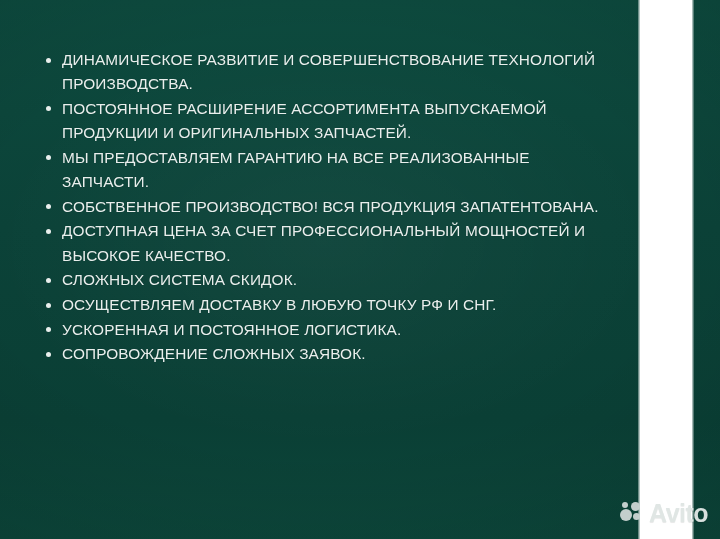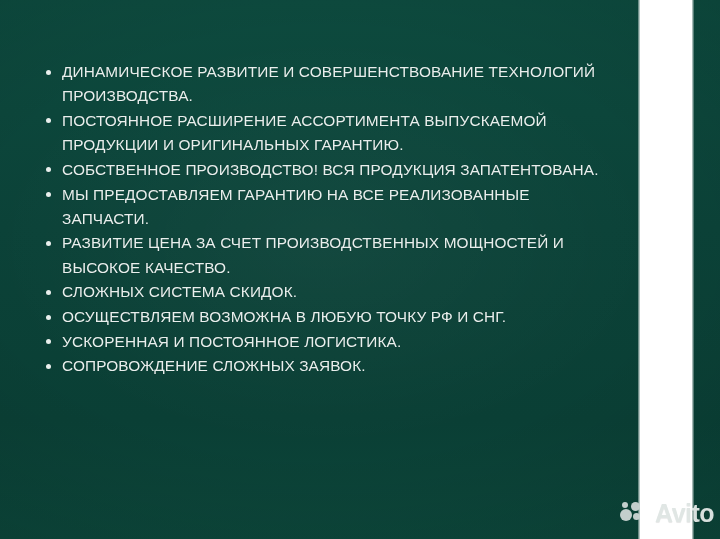--- a/index.html
+++ b/index.html
@@ -61,21 +61,21 @@
     left: 692px;
     width: 2px;
     height: 539px;
     background: linear-gradient(90deg, rgba(255,255,255,0.8), rgba(255,255,255,0.15));
   }
 
   
   .bullet-list {
     position: absolute;
     left: 40px;
-    top: 60px;
+    top: 48px;
     width: 570px;
     margin: 0;
     padding: 0;
     list-style: none;
   }
   .bullet-item {
     position: relative;
     padding-left: 22px;
     margin: 0 0 0.5px 0;
     color: #e9efed;
@@ -102,21 +102,21 @@
 
   
   .avito-wm {
     position: absolute;
     left: 620px;
     top: 498px;
     width: 94px;
     height: 30px;
     display: flex;
     align-items: center;
-    gap: 9px;
+    gap: 3px;
     opacity: 0.97;
   }
   .avito-dots {
     position: relative;
     width: 26px;
     height: 26px;
     flex: 0 0 auto;
   }
   .avito-dots i {
     position: absolute;
@@ -150,41 +150,41 @@
   <div class="white-stripe"></div>
   <div class="white-stripe-edgeR"></div>
 
   <ul class="bullet-list" id="bullet-list">
       <li class="bullet-item">
         <span class="bullet-dot"></span>
         <span class="bullet-text">ДИНАМИЧЕСКОЕ РАЗВИТИЕ И СОВЕРШЕНСТВОВАНИЕ ТЕХНОЛОГИЙ ПРОИЗВОДСТВА.</span>
       </li>
       <li class="bullet-item">
         <span class="bullet-dot"></span>
-        <span class="bullet-text">ПОСТОЯННОЕ РАСШИРЕНИЕ АССОРТИМЕНТА ВЫПУСКАЕМОЙ ПРОДУКЦИИ И ОРИГИНАЛЬНЫХ ГАРАНТИЮ.</span>
+        <span class="bullet-text">ПОСТОЯННОЕ РАСШИРЕНИЕ АССОРТИМЕНТА ВЫПУСКАЕМОЙ ПРОДУКЦИИ И ОРИГИНАЛЬНЫХ ЗАПЧАСТЕЙ.</span>
+      </li>
+      <li class="bullet-item">
+        <span class="bullet-dot"></span>
+        <span class="bullet-text">МЫ ПРЕДОСТАВЛЯЕМ ГАРАНТИЮ НА ВСЕ РЕАЛИЗОВАННЫЕ ЗАПЧАСТИ.</span>
       </li>
       <li class="bullet-item">
         <span class="bullet-dot"></span>
         <span class="bullet-text">СОБСТВЕННОЕ ПРОИЗВОДСТВО! ВСЯ ПРОДУКЦИЯ ЗАПАТЕНТОВАНА.</span>
       </li>
       <li class="bullet-item">
         <span class="bullet-dot"></span>
-        <span class="bullet-text">МЫ ПРЕДОСТАВЛЯЕМ ГАРАНТИЮ НА ВСЕ РЕАЛИЗОВАННЫЕ ЗАПЧАСТИ.</span>
-      </li>
-      <li class="bullet-item">
-        <span class="bullet-dot"></span>
-        <span class="bullet-text">РАЗВИТИЕ ЦЕНА ЗА СЧЕТ ПРОИЗВОДСТВЕННЫХ МОЩНОСТЕЙ И ВЫСОКОЕ КАЧЕСТВО.</span>
+        <span class="bullet-text">ДОСТУПНАЯ ЦЕНА ЗА СЧЕТ ПРОФЕССИОНАЛЬНЫЙ МОЩНОСТЕЙ И ВЫСОКОЕ КАЧЕСТВО.</span>
       </li>
       <li class="bullet-item">
         <span class="bullet-dot"></span>
         <span class="bullet-text">СЛОЖНЫХ СИСТЕМА СКИДОК.</span>
       </li>
       <li class="bullet-item">
         <span class="bullet-dot"></span>
-        <span class="bullet-text">ОСУЩЕСТВЛЯЕМ ВОЗМОЖНА В ЛЮБУЮ ТОЧКУ РФ И СНГ.</span>
+        <span class="bullet-text">ОСУЩЕСТВЛЯЕМ ДОСТАВКУ В ЛЮБУЮ ТОЧКУ РФ И СНГ.</span>
       </li>
       <li class="bullet-item">
         <span class="bullet-dot"></span>
         <span class="bullet-text">УСКОРЕННАЯ И ПОСТОЯННОЕ ЛОГИСТИКА.</span>
       </li>
       <li class="bullet-item">
         <span class="bullet-dot"></span>
         <span class="bullet-text">СОПРОВОЖДЕНИЕ СЛОЖНЫХ ЗАЯВОК.</span>
       </li>
     </ul>

